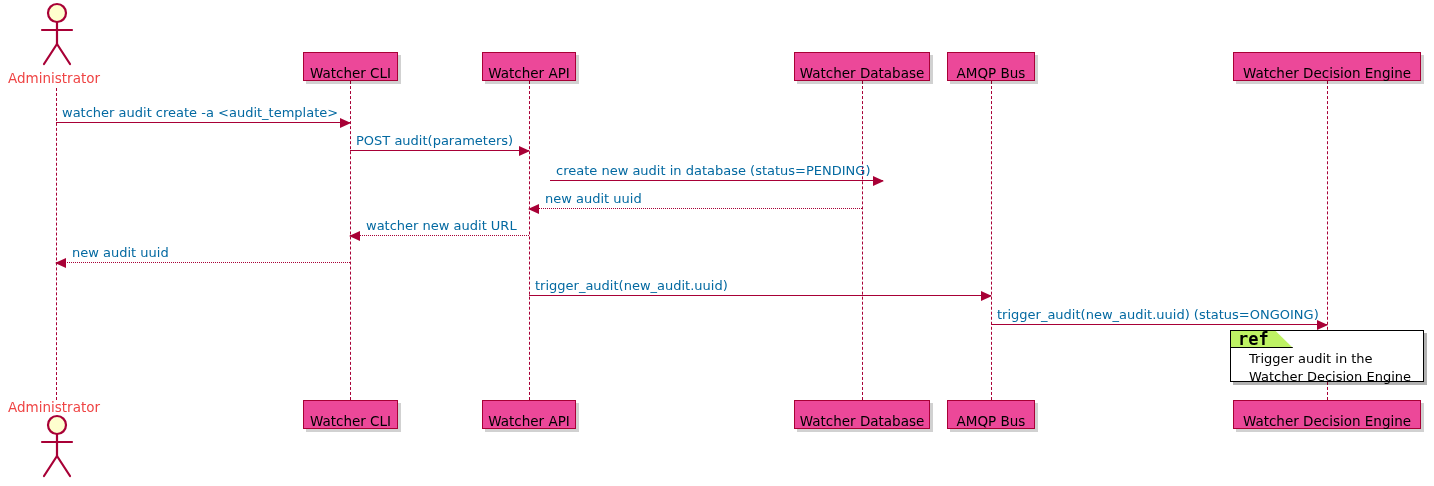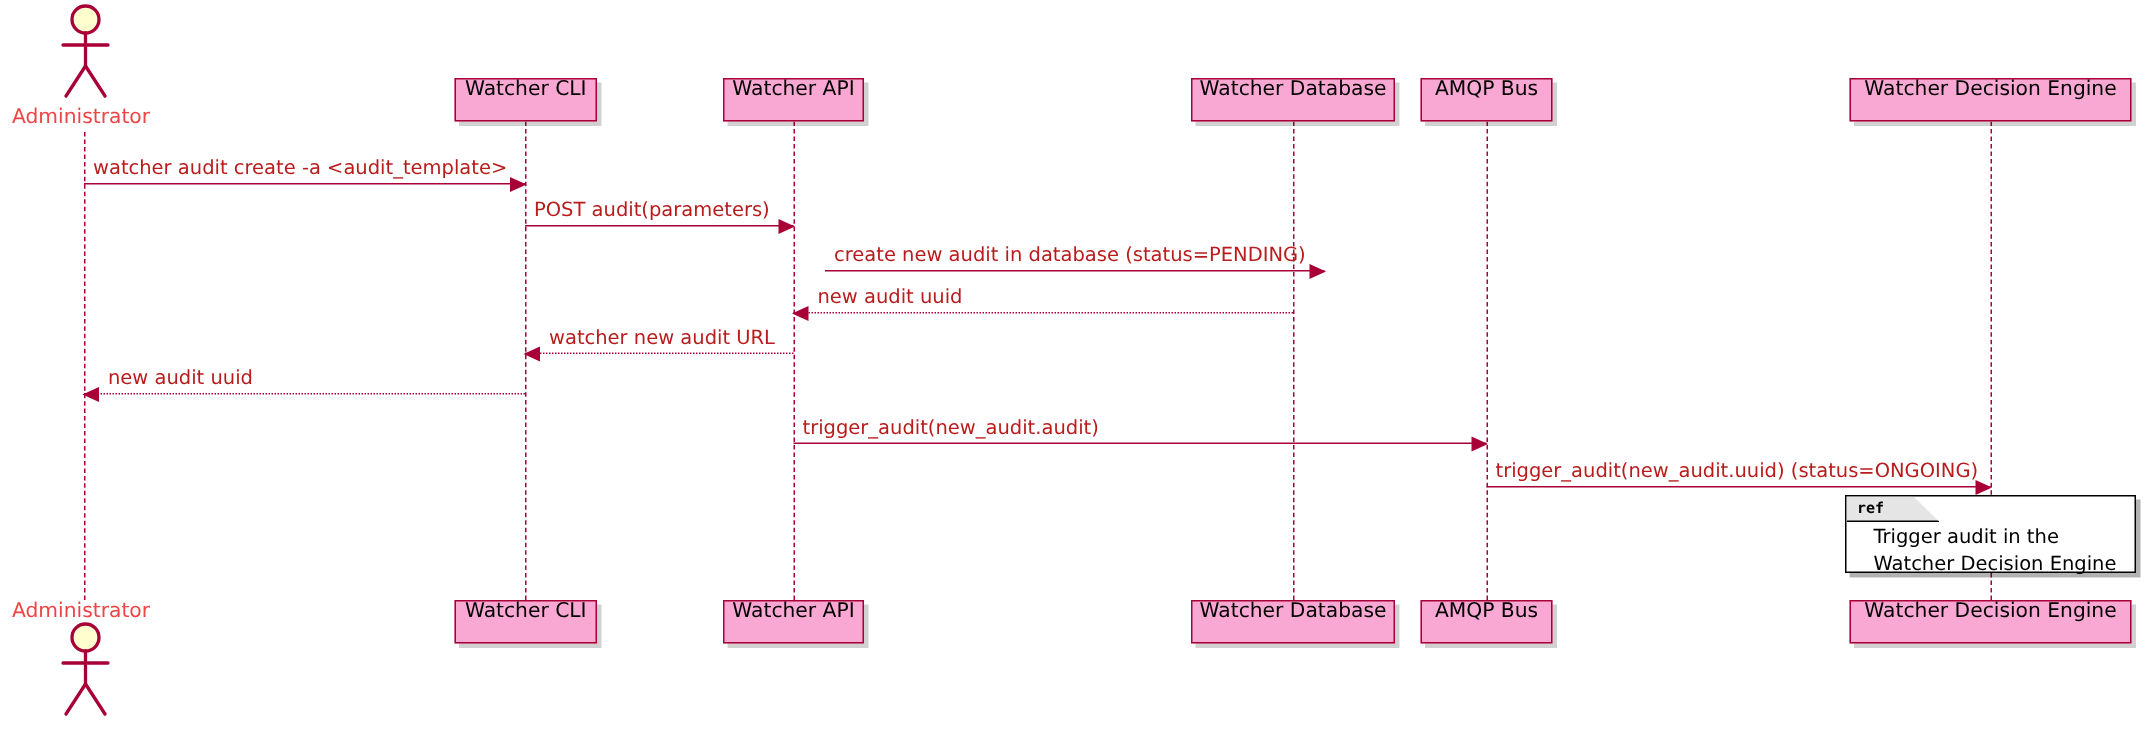--- a/index.html
+++ b/index.html
@@ -2,27 +2,27 @@
 <html><head>
 <meta charset="utf-8">
 <style>
   html,body{margin:0;padding:0;background:#ffffff;}
   body{font-family:"DejaVu Sans","Liberation Sans",sans-serif;}
   #canvas{position:relative;width:1434px;height:486px;background:#ffffff;overflow:hidden;}
 
   
   .pbox{
     position:absolute;
-    background:#f9a8d4;
+    background:#ec4899;
     border:1.5px solid #A80036;
     box-shadow:3px 3px 0 rgba(0,0,0,0.18);
     color:#000000;
     font-size:13.5px;
     line-height:1;
-    display:flex;align-items:flex-start;justify-content:center;
+    display:flex;align-items:flex-end;justify-content:center;
     white-space:nowrap;
     box-sizing:border-box;
     height:29px;
   }
 
   
   .lifeline{
     position:absolute;
     width:0;
     border-left:1.5px dashed #A80036;
@@ -48,46 +48,46 @@
     position:absolute;top:-4.5px;width:0;height:0;
     border-top:5px solid transparent;
     border-bottom:5px solid transparent;
   }
   .msg.right .head{right:-1px;border-left:11px solid #A80036;}
   .msg.left  .head{left:-1px;border-right:11px solid #A80036;}
   .msg .label{
     position:absolute;
     bottom:3px;
     font-size:13px;
-    color:#b91c1c;
+    color:#0369a1;
     white-space:nowrap;
     line-height:1.1;
   }
   .msg.right .label{left:6px;}
   .msg.left  .label{left:16px;}
 
   
   .reffrag{
     position:absolute;
     background:#ffffff;
     border:1.6px solid #000000;
     box-shadow:3px 3px 0 rgba(0,0,0,0.30);
     box-sizing:border-box;
   }
   .ref-tab{
     position:absolute;left:0;top:0;
     height:17px;
-    background:#e5e5e5;
+    background:#bef264;
     border-right:1.6px solid #000;
     border-bottom:1.6px solid #000;
     box-sizing:border-box;
     display:flex;align-items:center;
     padding:0 6px 0 7px;
     font-weight:bold;
-    font-size:10px;
+    font-size:17px;
     font-family:"DejaVu Sans Mono","Liberation Mono",monospace;
     color:#000;
     clip-path:polygon(0 0, 72% 0, 100% 100%, 0 100%);
     width:62px;
   }
   .ref-body{
     position:absolute;left:0;right:0;top:19px;
     padding-left:18px;
     font-size:13px;
     color:#000;
@@ -168,21 +168,21 @@
 
   <div class="msg left dotted" style="left:56px;top:262px;width:294px;">
     <div class="line"></div>
     <div class="head"></div>
     <div class="label">new audit uuid</div>
   </div>
 
   <div class="msg right" style="left:529px;top:295px;width:462px;">
     <div class="line"></div>
     <div class="head"></div>
-    <div class="label">trigger_audit(new_audit.audit)</div>
+    <div class="label">trigger_audit(new_audit.uuid)</div>
   </div>
 
   <div class="msg right" style="left:991px;top:324px;width:336px;text-align:right;">
     <div class="line"></div>
     <div class="head"></div>
     <div class="label">trigger_audit(new_audit.uuid) (status=ONGOING)</div>
   </div>
 
   <div class="reffrag" style="left:1230px;top:330px;width:194px;height:52px;">
     <div class="ref-tab">ref</div>

